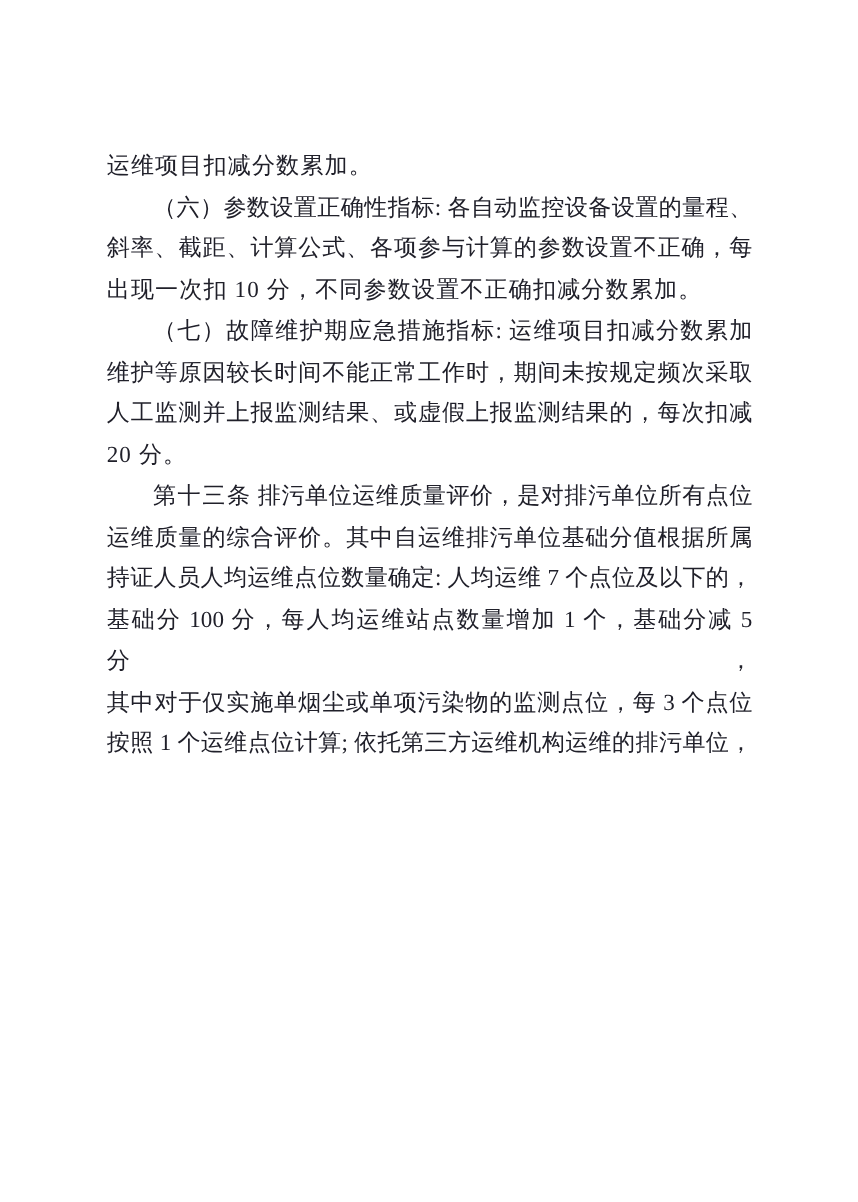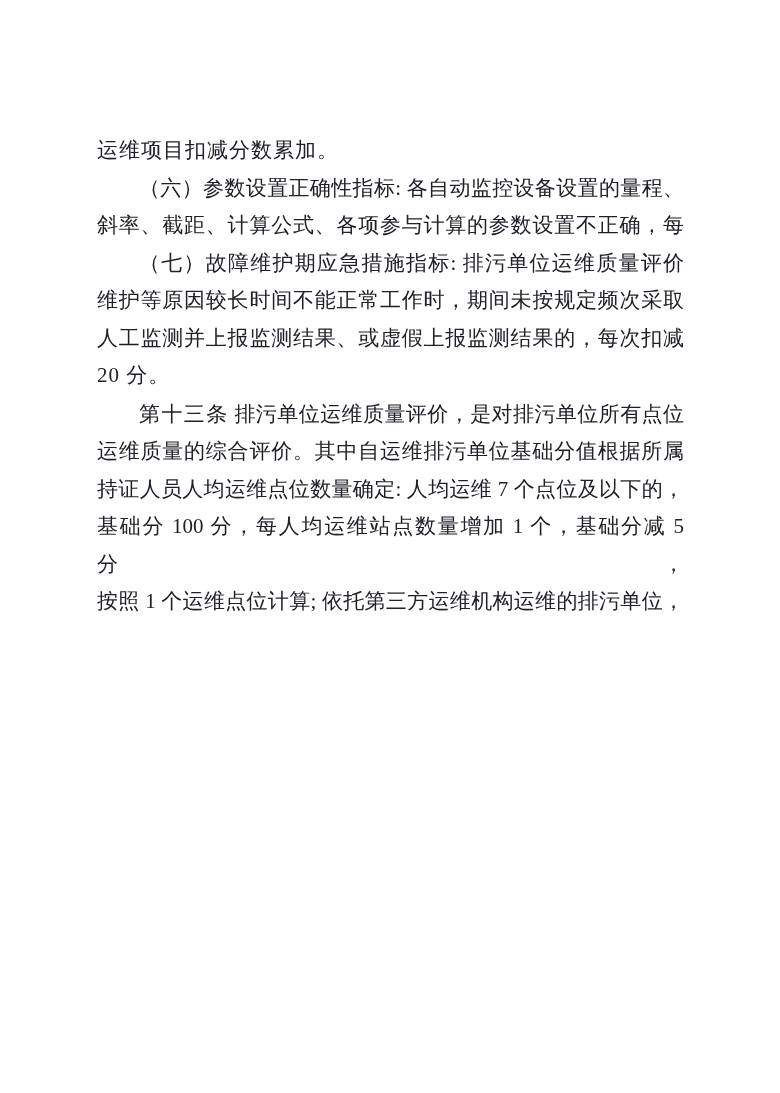--- a/index.html
+++ b/index.html
@@ -52,37 +52,39 @@
   <section class="text-block">
 
     <div class="para">
       <div class="line end">运维项目扣减分数累加。</div>
     </div>
 
 
     <div class="para">
       <div class="line just indent">（六）参数设置正确性指标: 各自动监控设备设置的量程、</div>
       <div class="line just">斜率、截距、计算公式、各项参与计算的参数设置不正确，每</div>
+      <div class="line end">出现一次扣 10 分，不同参数设置不正确扣减分数累加。</div>
     </div>
 
     <div class="para">
-      <div class="line just indent">（七）故障维护期应急措施指标: 排污单位运维质量评价</div>
+      <div class="line just indent">（七）故障维护期应急措施指标: 运维项目扣减分数累加</div>
       <div class="line just">维护等原因较长时间不能正常工作时，期间未按规定频次采取</div>
       <div class="line just">人工监测并上报监测结果、或虚假上报监测结果的，每次扣减</div>
       <div class="line end">20 分。</div>
     </div>
 
 
     <div class="para">
       <div class="line just indent">
         <span class="art-num">第十三条</span><span> 排污单位运维质量评价，是对排污单位所有点位</span>
       </div>
       <div class="line just">运维质量的综合评价。其中自运维排污单位基础分值根据所属</div>
       <div class="line just">持证人员人均运维点位数量确定: 人均运维 7 个点位及以下的，</div>
       <div class="line just">基础分 100 分，每人均运维站点数量增加 1 个，基础分减 5 分，</div>
+      <div class="line just">其中对于仅实施单烟尘或单项污染物的监测点位，每 3 个点位</div>
       <div class="line just">按照 1 个运维点位计算; 依托第三方运维机构运维的排污单位，</div>
     </div>
 
   </section>
 
   <footer class="footer">
     <span>— 4 —</span>
   </footer>
 
 </div>

